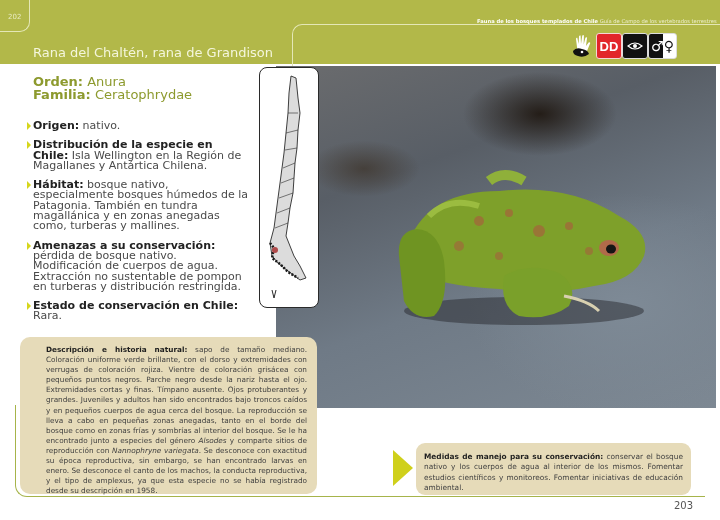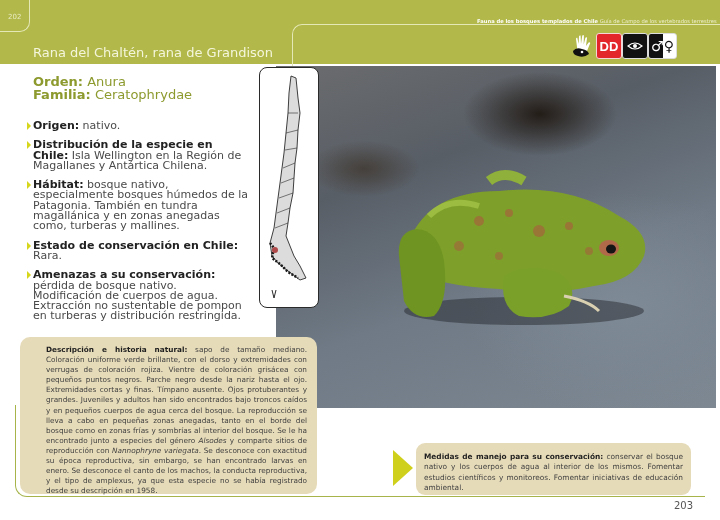--- a/index.html
+++ b/index.html
@@ -95,22 +95,22 @@
 
 <div class="taxon">
   <div><b>Orden:</b> <span>Anura</span></div>
   <div><b>Familia:</b> <span>Ceratophrydae</span></div>
 </div>
 
 <div class="facts">
   <div class="fact"><span class="bullet"></span><b>Origen:</b><span> nativo.</span></div>
   <div class="fact"><span class="bullet"></span><b>Distribución de la especie en Chile:</b><span> Isla Wellington en la Región de Magallanes y Antártica Chilena.</span></div>
   <div class="fact"><span class="bullet"></span><b>Hábitat:</b><span> bosque nativo, especialmente bosques húmedos de la Patagonia. También en tundra magallánica y en zonas anegadas como, turberas y mallines.</span></div>
+  <div class="fact"><span class="bullet"></span><b>Amenazas a su conservación:</b><span> pérdida de bosque nativo. Modificación de cuerpos de agua. Extracción no sustentable de pompon en turberas y distribución restringida.</span></div>
   <div class="fact"><span class="bullet"></span><b>Estado de conservación en Chile:</b><span> Rara.</span></div>
-  <div class="fact"><span class="bullet"></span><b>Amenazas a su conservación:</b><span> pérdida de bosque nativo. Modificación de cuerpos de agua. Extracción no sustentable de pompon en turberas y distribución restringida.</span></div>
 </div>
 
 <div class="photo">
   <svg class="frog" viewBox="0 0 270 170">
     <ellipse cx="135" cy="150" rx="120" ry="14" fill="rgba(30,30,35,0.45)"></ellipse>
     <path d="M20 80 Q40 30 110 30 Q180 22 230 55 Q262 72 255 95 Q245 120 205 125 Q160 135 110 128 Q50 125 25 110 Z" fill="#7ea02a"></path>
     <path d="M10 95 Q8 70 28 68 Q50 70 55 100 Q60 140 45 155 Q25 160 15 140 Z" fill="#6f9422"></path>
     <path d="M115 115 Q140 100 170 112 Q190 125 180 145 Q160 160 130 155 Q110 145 115 115 Z" fill="#7aa02a"></path>
     <path d="M40 55 Q60 35 90 45" stroke="#a8c74a" stroke-width="6" fill="none" opacity="0.7"></path>
     <circle cx="90" cy="60" r="5" fill="#a06a3a" opacity="0.8"></circle>

